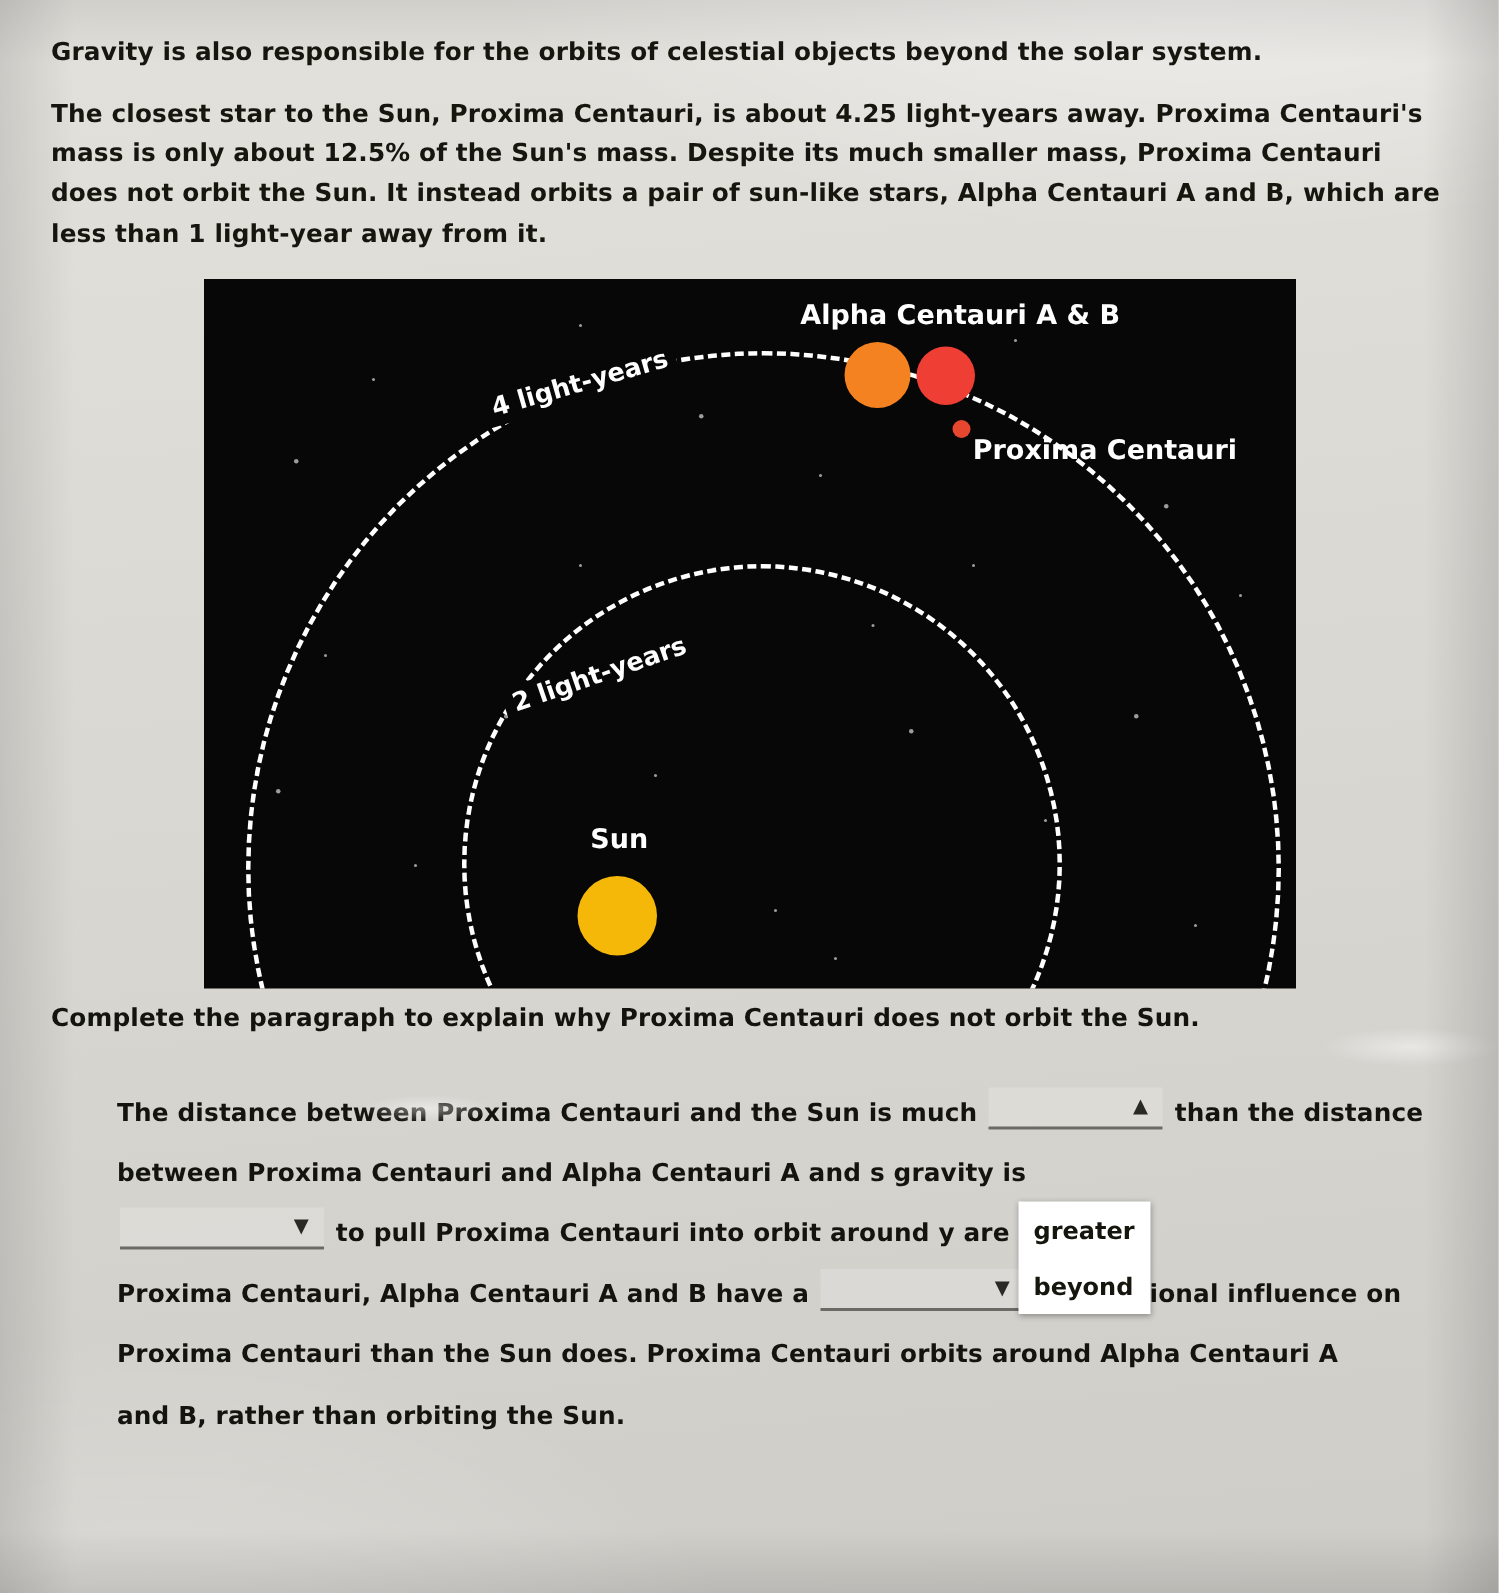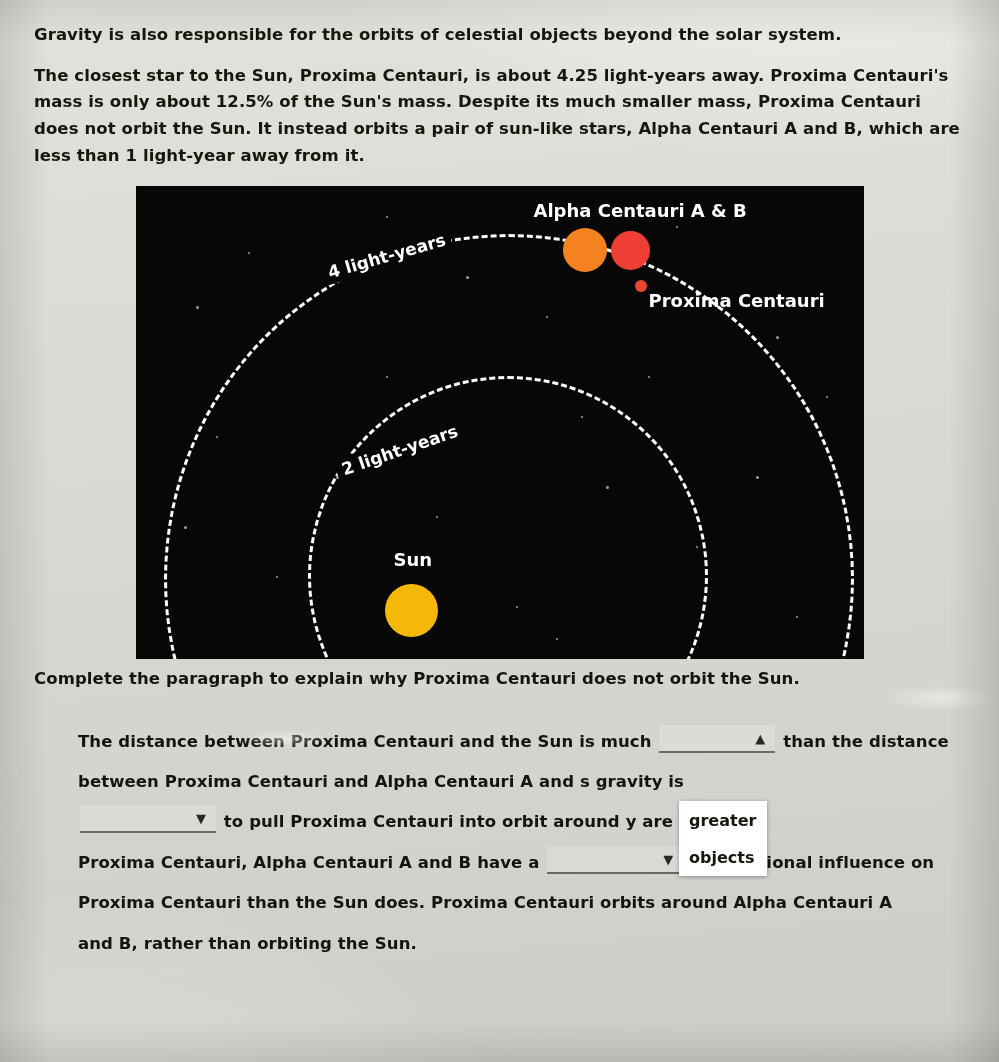--- a/index.html
+++ b/index.html
@@ -284,18 +284,18 @@
     <span>gravitational influence on</span>
     <br>
     <span>Proxima Centauri than the Sun does. Proxima Centauri orbits around Alpha Centauri A</span>
     <br>
     <span>and B, rather than orbiting the Sun.</span>
   </div>
 </div>
 
 <div class="dropdown">
   <div class="dd-option first">greater</div>
-  <div class="dd-option">objects</div>
+  <div class="dd-option">beyond</div>
 </div>
 
 <div class="smudge" style="left:880px; top:685px; width:120px; height:26px;"></div>
 <div class="smudge" style="left:240px; top:730px; width:90px; height:18px;"></div>
 <div class="vignette"></div>
 
 </body></html>

